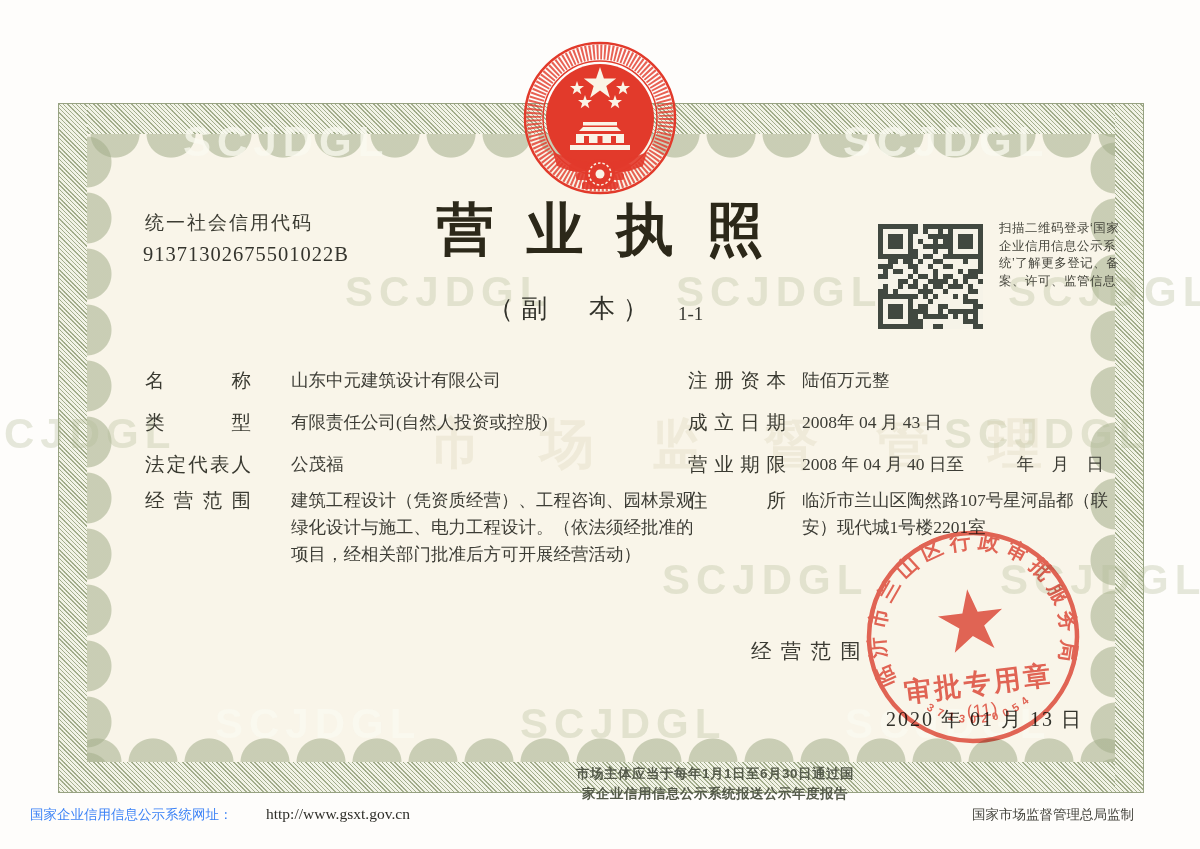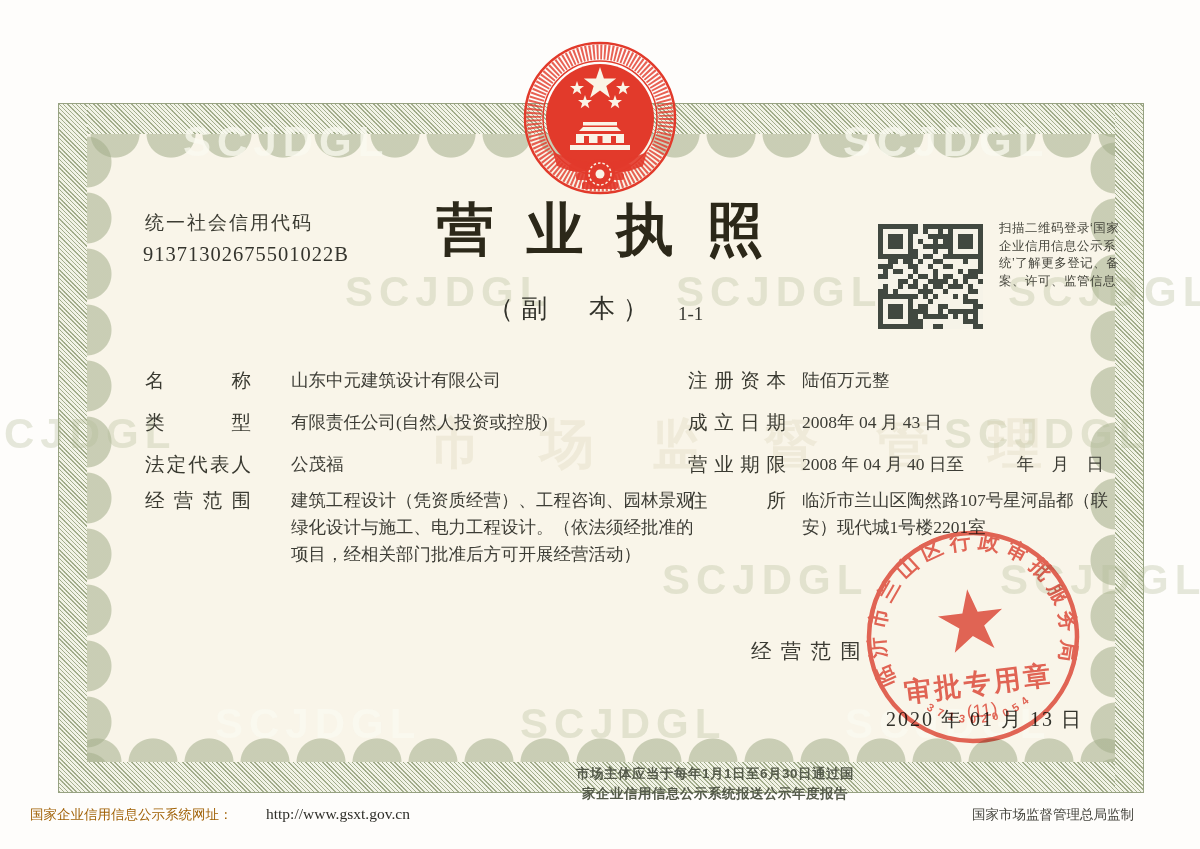--- a/index.html
+++ b/index.html
@@ -59,21 +59,21 @@
   .flabel.l{width:106px;}
   .flabel.r{width:98px;}
   .fvalue{font-size:17.5px;color:#3c3c35;line-height:1.55;font-family:"Liberation Serif",serif;}
   .vl{margin-left:40px;}
   .vr{margin-left:16px;}
   .reg-label{position:absolute;left:751px;top:637px;font-size:20.5px;color:#3b3b33;letter-spacing:.45em;}
   .reg-date{position:absolute;left:886px;top:706px;font-size:20px;letter-spacing:2px;
       font-family:"Liberation Serif",serif;color:#32322b;}
   .footnote{position:absolute;left:541px;top:764px;width:348px;text-align:center;z-index:7;
       font-size:13.5px;font-weight:700;line-height:1.5;color:#545a4a;letter-spacing:.5px;}
-  .footer-left{position:absolute;left:30px;top:806px;font-size:13.5px;color:#a16207;}
+  .footer-left{position:absolute;left:30px;top:806px;font-size:13.5px;color:#3b82f6;}
   .footer-url{position:absolute;left:266px;top:805px;font-size:15.5px;color:#2e2e29;
       font-family:"Liberation Serif",serif;}
   .footer-right{position:absolute;right:66px;top:806px;font-size:13.5px;color:#45453e;}
   .emblem{position:absolute;left:519px;top:36px;z-index:5;}
   .seal{position:absolute;left:858px;top:522px;z-index:8;mix-blend-mode:multiply;opacity:.9;
       transform:rotate(-7deg);}
 </style>
 </head>
 <body>
 

